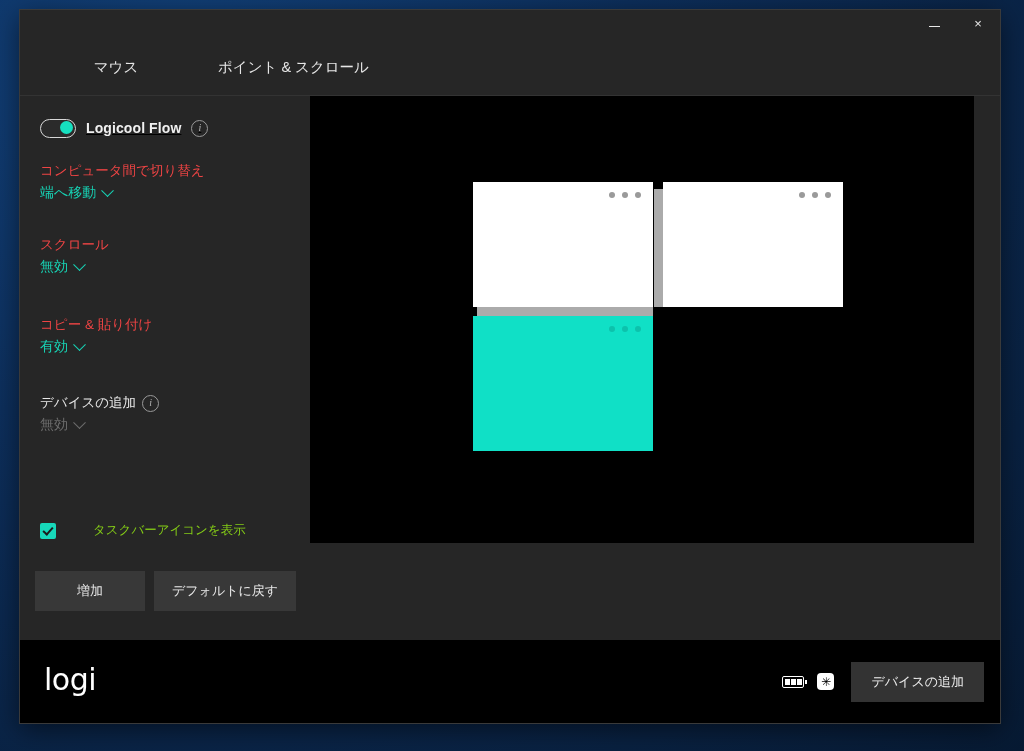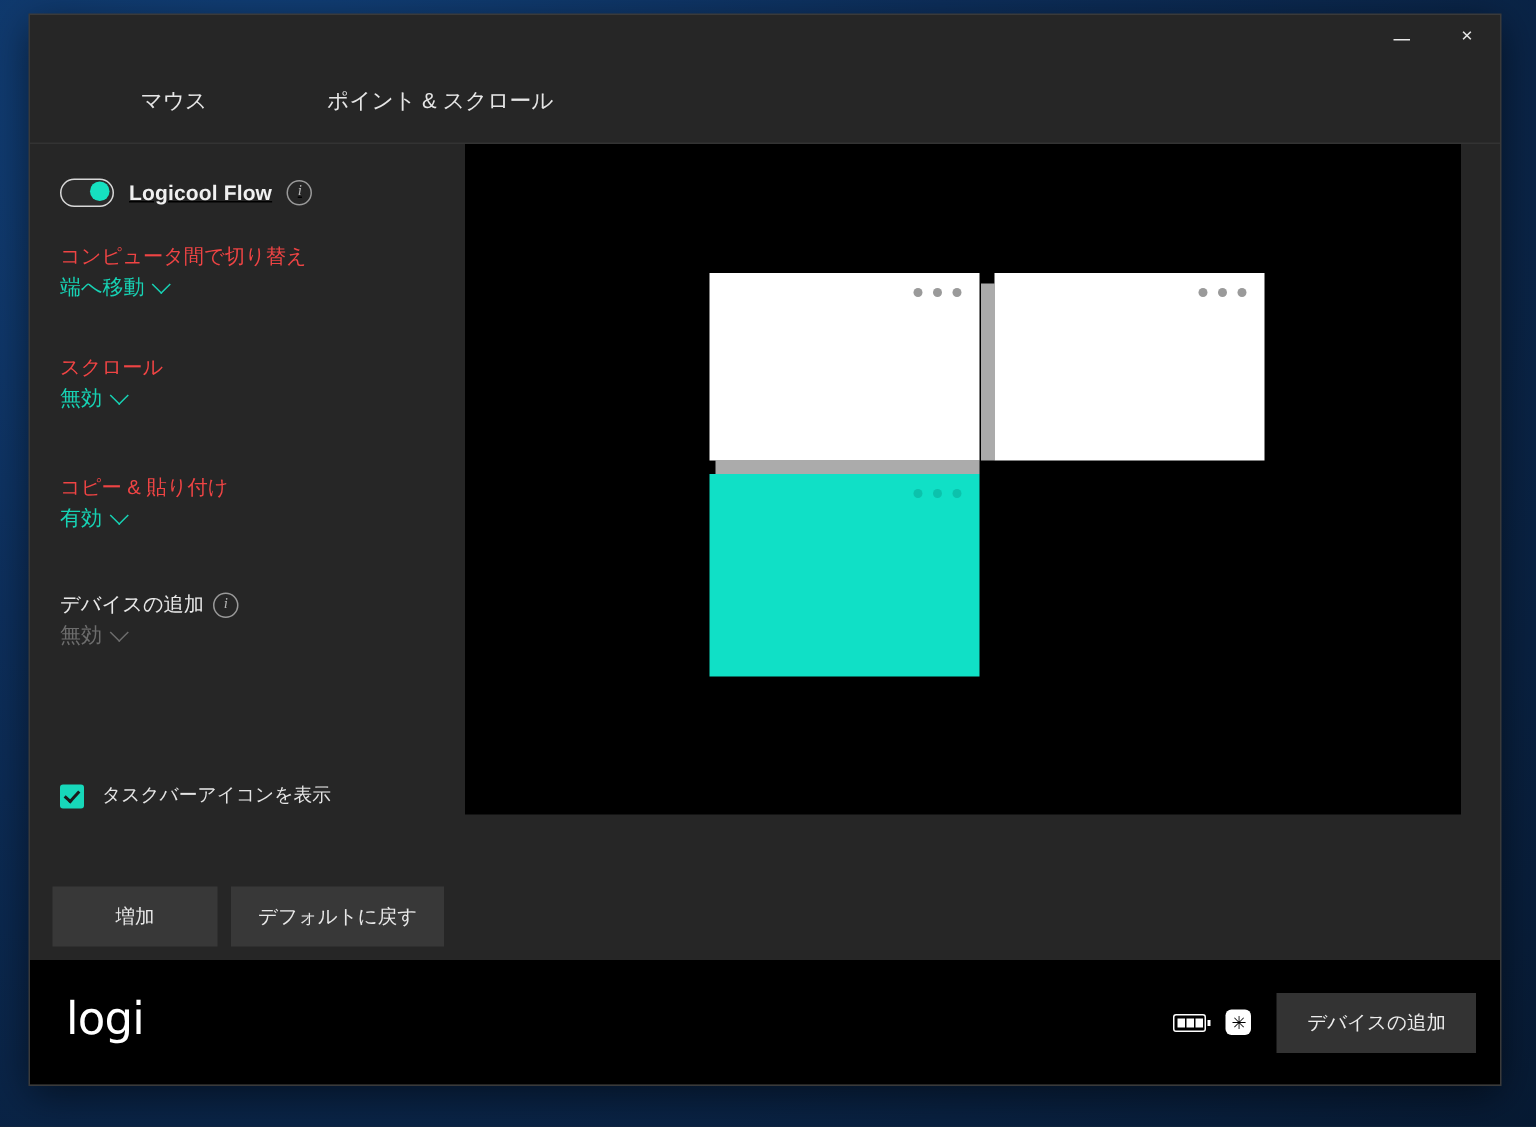--- a/index.html
+++ b/index.html
@@ -225,43 +225,43 @@
   .cbox::after {
     content: "";
     position: absolute;
     left: 5px; top: 2px;
     width: 4px; height: 8px;
     border-right: 2px solid #1b1b1b;
     border-bottom: 2px solid #1b1b1b;
     transform: rotate(42deg);
   }
   #checkrow .cb-label {
-    color: #e5e5e5;
+    color: #84cc16;
     font-size: 12.5px;
+    margin-left: 25px;
   }
 
   
   #btnrow {
     position: absolute;
     left: 15px;
     top: 475px;
     display: flex;
     gap: 9px;
   }
   .sbtn {
     background: #383838;
     color: #e9e9e9;
     border: none;
     height: 40px;
     min-width: 110px;
     padding: 0 18px;
     font-size: 13px;
     font-family: inherit;
     cursor: default;
-    margin-top: 20px;
   }
 
   
   #panel {
     position: absolute;
     left: 290px;
     top: 0;
     right: 0;
     bottom: 0;
     padding: 0;

